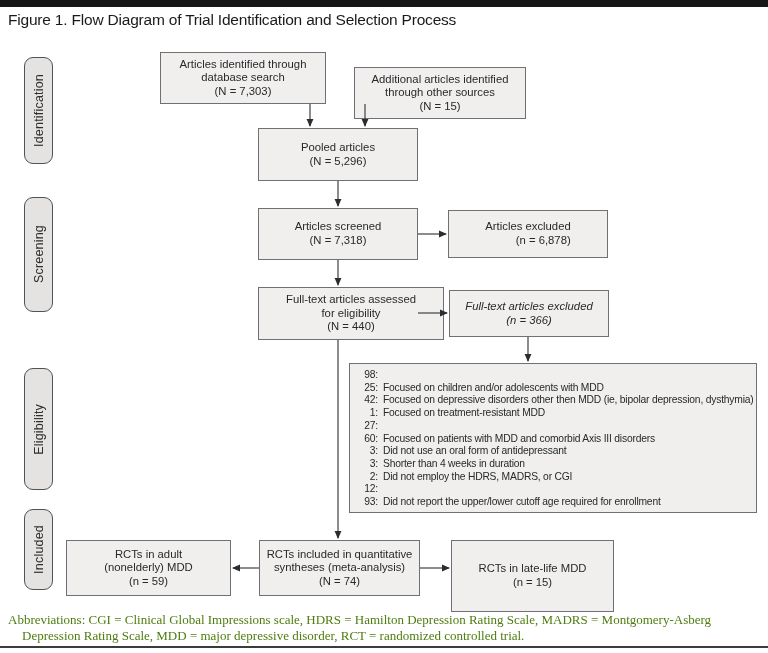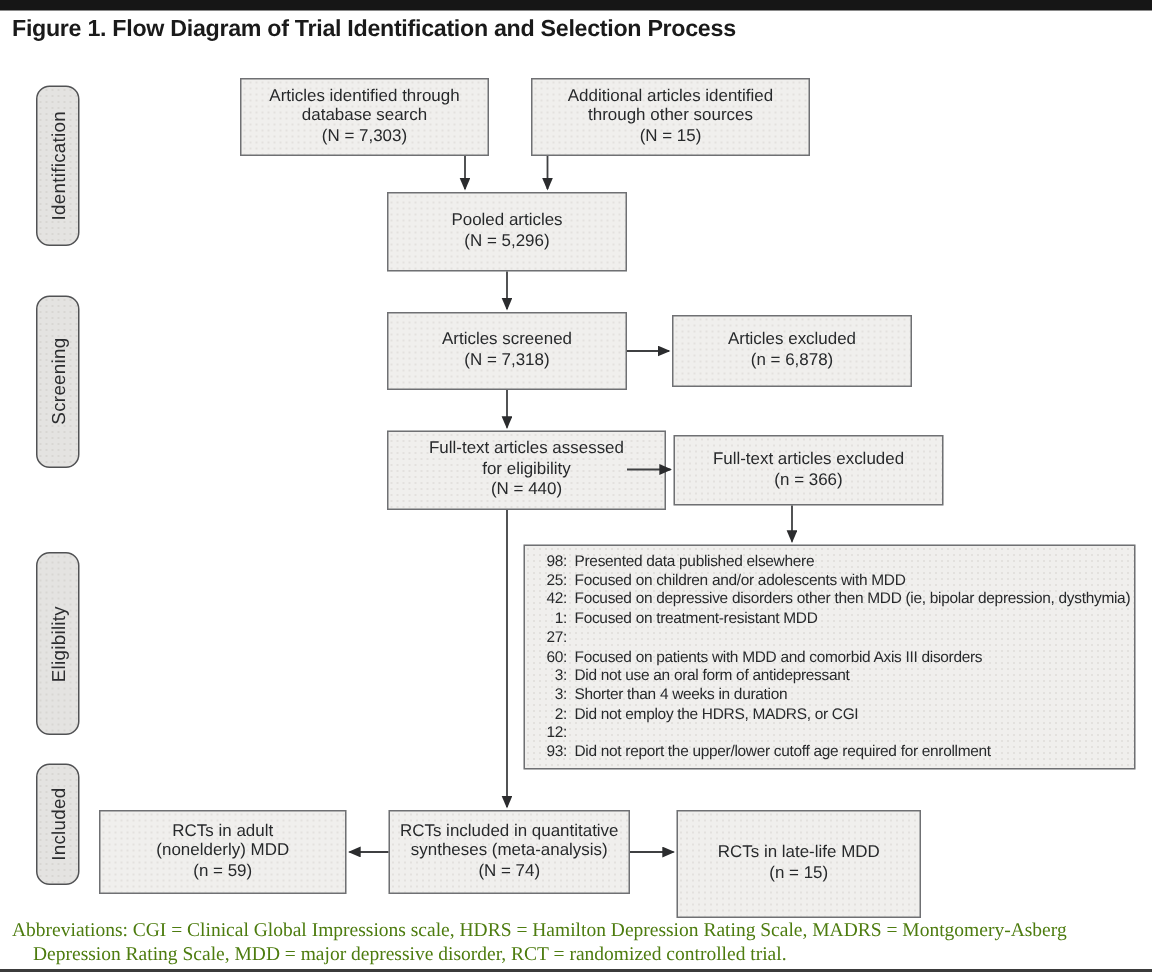--- a/index.html
+++ b/index.html
@@ -7,38 +7,38 @@
     --stage-border:#515254; --ink:#27292b; --bar:#161616;
   }
   *{margin:0;padding:0;box-sizing:border-box;}
   html,body{background:#fff;}
   .page{
     position:relative;width:768px;height:653px;background:#fff;overflow:hidden;
     font-family:"Liberation Sans",sans-serif;color:var(--ink);
   }
   .top-bar{position:absolute;left:0;top:0;width:768px;height:7px;background:var(--bar);}
   .title{
-    position:absolute;left:8px;top:11px;font-size:15.5px;font-weight:bold;
+    position:absolute;left:8px;top:11px;font-size:15.5px;font-weight:normal;
     color:#1a1a1a;letter-spacing:-0.2px;white-space:nowrap;
   }
   .fbox{
     position:absolute;background:var(--box-fill);
     background-image:radial-gradient(#e3e1de 0.5px,transparent 0.6px);
     background-size:4px 4px;
     border:1.5px solid var(--box-border);
     display:flex;align-items:center;justify-content:center;text-align:center;
     font-size:11.3px;line-height:13.6px;padding:2px;white-space:pre-line;
   }
   .b-db{left:160px;top:52px;width:166px;height:52px;text-align:center;}
-  .b-other{left:354px;top:52px;width:186px;height:52px;}
+  .b-other{left:354px;top:67px;width:172px;height:52px;}
   .b-pooled{left:258px;top:128px;width:160px;height:53px;}
   .b-screened{left:258px;top:208px;width:160px;height:52px;}
-  .b-excluded{left:448px;top:210px;width:160px;height:48px;}
+  .b-excluded{left:448px;top:210px;width:160px;height:48px;text-align:right;}
   .b-fulltext{left:258px;top:287px;width:186px;height:53px;}
-  .b-ft-excl{left:449px;top:290px;width:180px;height:47px;}
+  .b-ft-excl{left:449px;top:290px;width:160px;height:47px;font-style:italic;}
   .b-adult{left:66px;top:540px;width:165px;height:56px;}
   .b-included{left:259px;top:540px;width:161px;height:56px;}
   .b-latelife{left:451px;top:540px;width:163px;height:72px;}
   .b-reasons{
     left:349px;top:363px;width:408px;height:150px;
     display:block;text-align:left;white-space:normal;
     padding:5px 4px 5px 6px;font-size:10.3px;line-height:12.7px;letter-spacing:-0.2px;
   }
   .reason-row{display:flex;white-space:nowrap;}
   .reason-num{width:22px;text-align:right;flex:0 0 22px;}
@@ -102,21 +102,20 @@
   <div class="fbox b-fulltext">Full-text articles assessed
 for eligibility
 (N = 440)</div>
   <div class="fbox b-ft-excl">Full-text articles excluded
 (n = 366)</div>
 
   <div class="fbox b-reasons">
 
       <div class="reason-row">
         <span class="reason-num">98:</span>
-        <span class="reason-text">Presented data published elsewhere</span>
       </div>
 
       <div class="reason-row">
         <span class="reason-num">25:</span>
         <span class="reason-text">Focused on children and/or adolescents with MDD</span>
       </div>
 
       <div class="reason-row">
         <span class="reason-num">42:</span>
         <span class="reason-text">Focused on depressive disorders other then MDD (ie, bipolar depression, dysthymia)</span>

